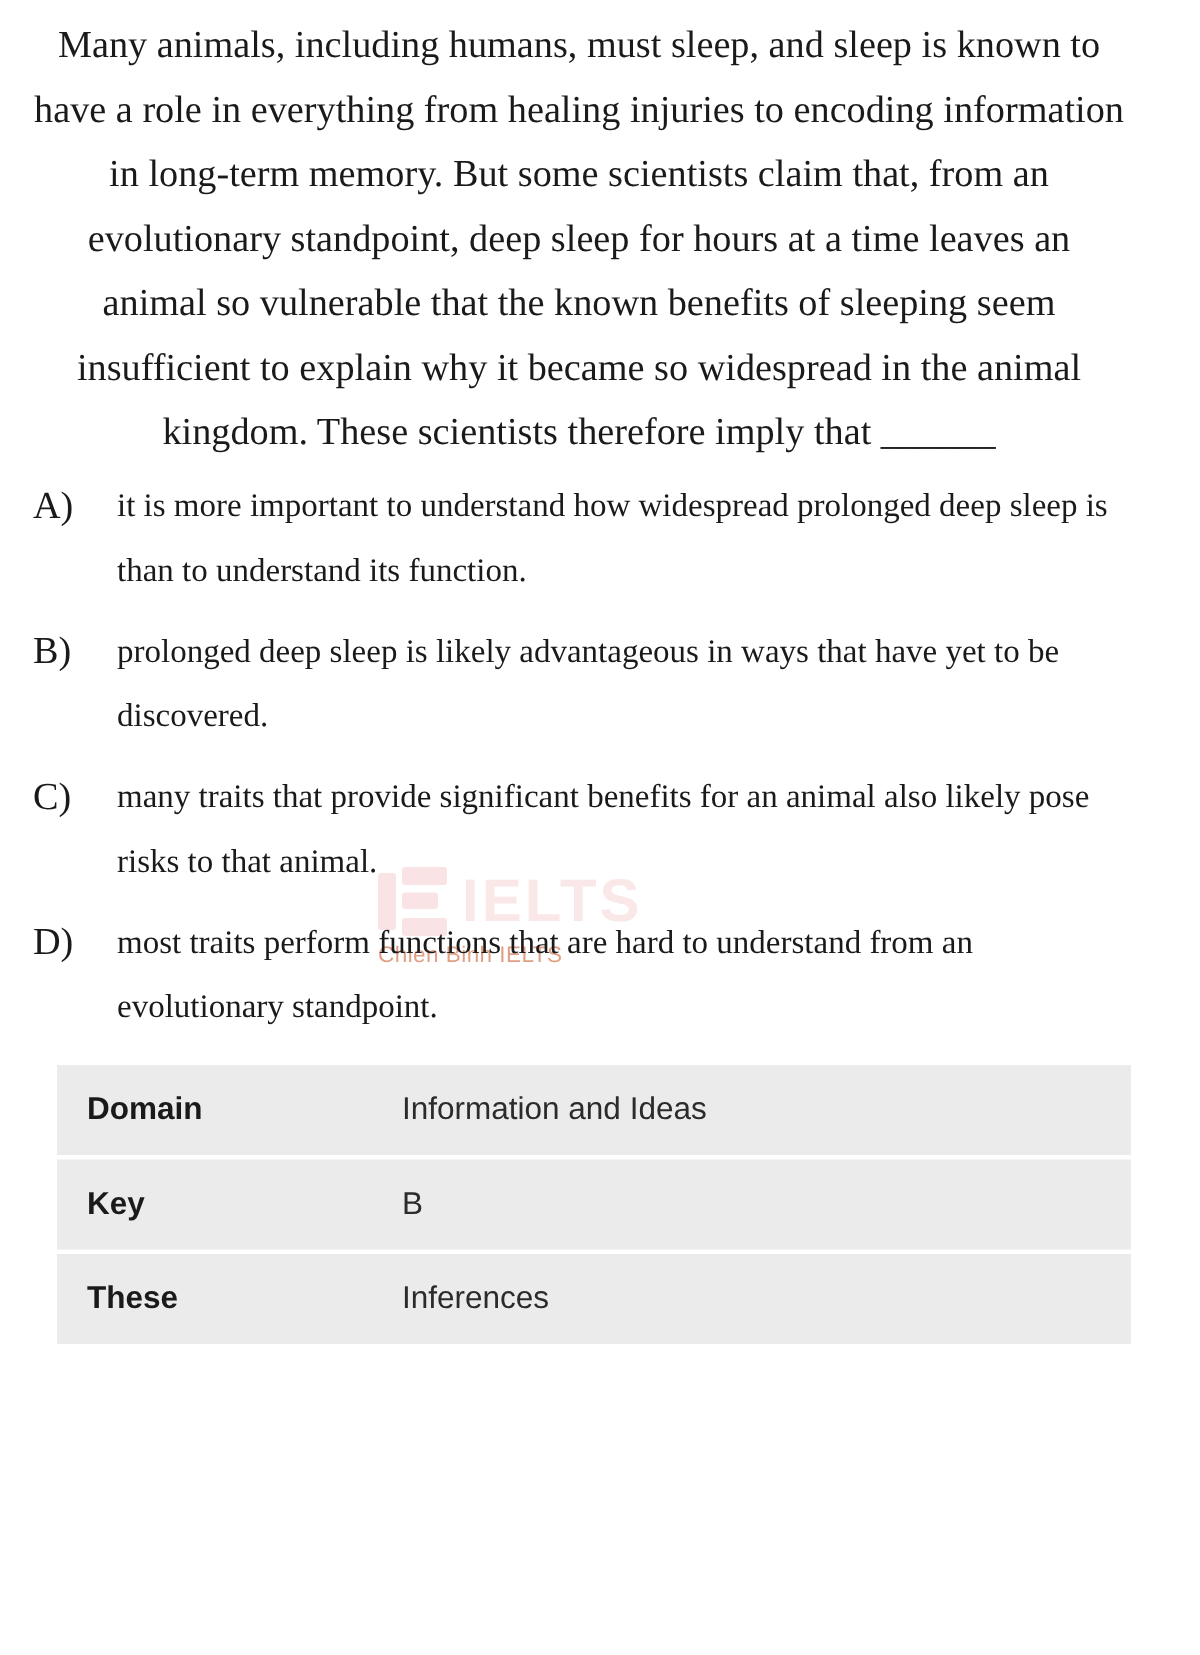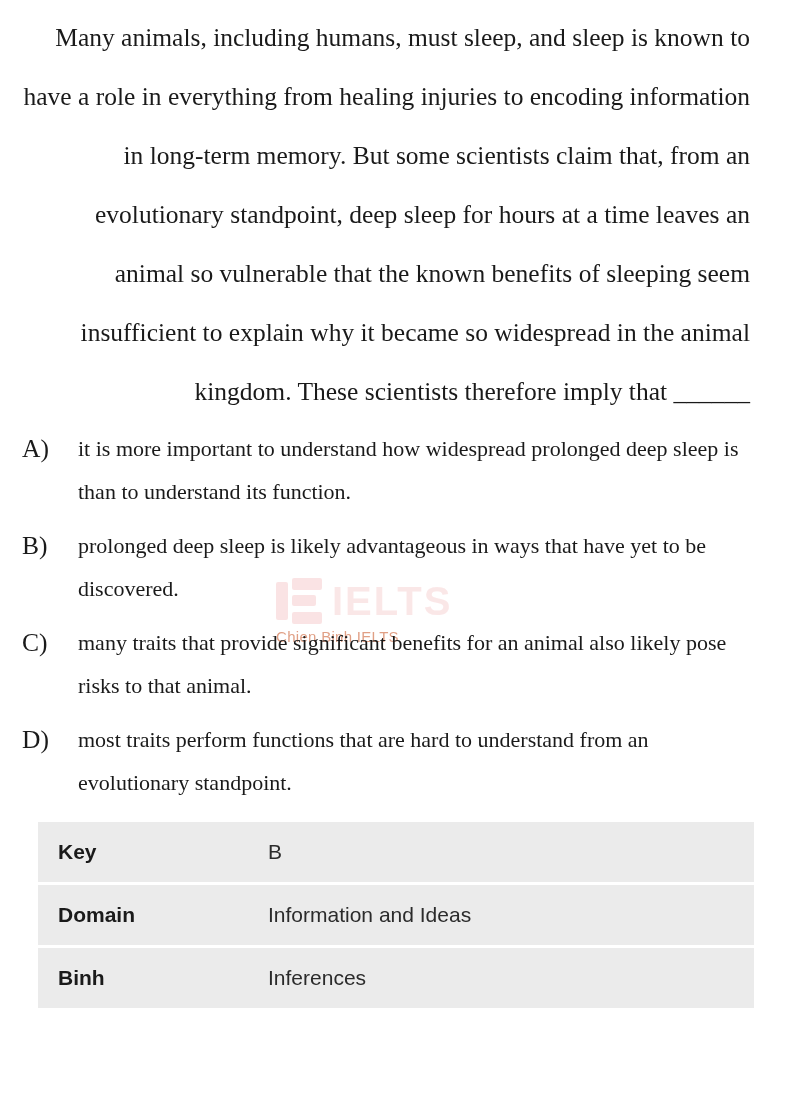--- a/index.html
+++ b/index.html
@@ -20,21 +20,21 @@
     position: relative;
     width: 800px;
     height: 1103px;
     box-sizing: border-box;
     padding: 8px 50px 0 22px;
   }
 
   
   .watermark {
     position: absolute;
-    left: 276px;
+    left: 252px;
     top: 578px;
     width: 320px;
     height: 130px;
     z-index: 0;
     pointer-events: none;
     opacity: 0.5;
   }
   .wm-row {
     display: flex;
     align-items: center;
@@ -72,23 +72,23 @@
     letter-spacing: 0.3px;
   }
 
   .content {
     position: relative;
     z-index: 1;
   }
 
   .passage {
     font-size: 25.5px;
-    line-height: 59px;
+    line-height: 43px;
     margin: 0 0 6px 0;
-    text-align: right;
+    text-align: center;
   }
 
   .question {
     font-size: 25.5px;
     line-height: 43px;
     margin: 21px 0 14px 0;
   }
 
   .choices {
     margin: 0;
@@ -175,28 +175,28 @@
       </li>
       <li class="choice">
         <span class="choice-letter">D)</span>
         <span class="choice-text">most traits perform functions that are hard to understand from an evolutionary standpoint.</span>
       </li>
     </ul>
 
     <table class="info-table">
       <tbody>
         <tr>
+          <td class="label">Domain</td>
+          <td class="value">Information and Ideas</td>
+        </tr>
+        <tr>
           <td class="label">Key</td>
           <td class="value">B</td>
         </tr>
         <tr>
-          <td class="label">Domain</td>
-          <td class="value">Information and Ideas</td>
-        </tr>
-        <tr>
-          <td class="label">Binh</td>
+          <td class="label">These</td>
           <td class="value">Inferences</td>
         </tr>
       </tbody>
     </table>
 
   </div>
 </div>
 
 </body></html>

